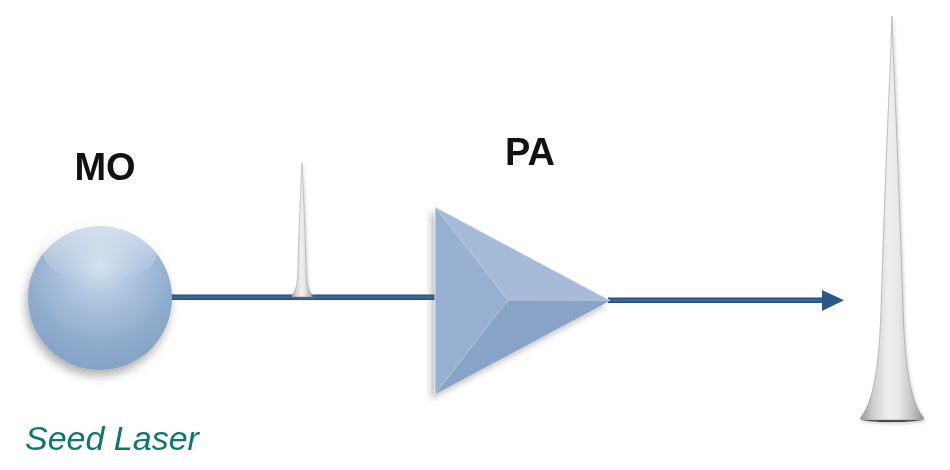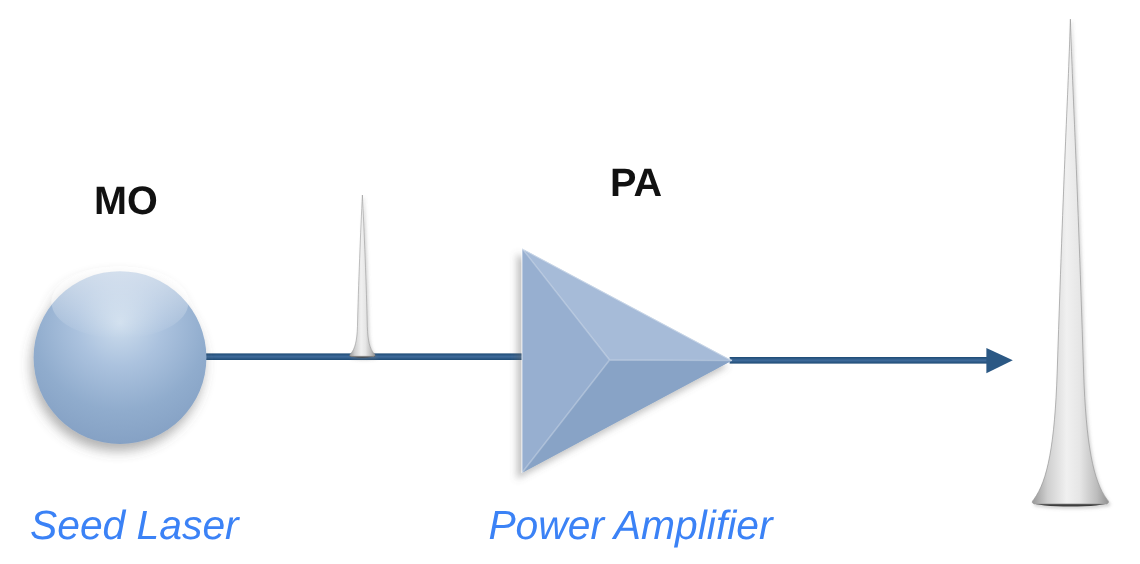--- a/index.html
+++ b/index.html
@@ -17,33 +17,33 @@
   }
   .stage svg {
     position: absolute;
     left: 0;
     top: 0;
   }
   .label {
     position: absolute;
     transform: translateX(-50%);
     font-weight: 700;
-    font-size: 33px;
+    font-size: 38px;
     line-height: 36px;
     color: #111111;
     letter-spacing: 0px;
     white-space: nowrap;
   }
   .caption {
     position: absolute;
     font-style: italic;
     font-weight: 400;
     font-size: 34px;
     line-height: 38px;
-    color: #3b82f6;
+    color: #0f766e;
     white-space: nowrap;
   }
   #mo-label { left: 105px; top: 149px; }
   #pa-label { left: 530px; top: 134px; }
   #seed-caption { left: 25px; top: 419px; }
   #pa-caption  { left: 407px; top: 419px; }
 </style>
 </head>
 <body>
 
@@ -129,14 +129,13 @@
 
     <g filter="url(#sphereShadow)">
       <circle cx="100" cy="298" r="72" fill="url(#sphereGrad)"></circle>
       <ellipse cx="100" cy="252" rx="57" ry="30" fill="url(#glossGrad)"></ellipse>
     </g>
   </svg>
 
   <div class="label" id="mo-label">MO</div>
   <div class="label" id="pa-label">PA</div>
   <div class="caption" id="seed-caption">Seed Laser</div>
-  <div class="caption" id="pa-caption">Power Amplifier</div>
 </div>
 
 </body></html>

